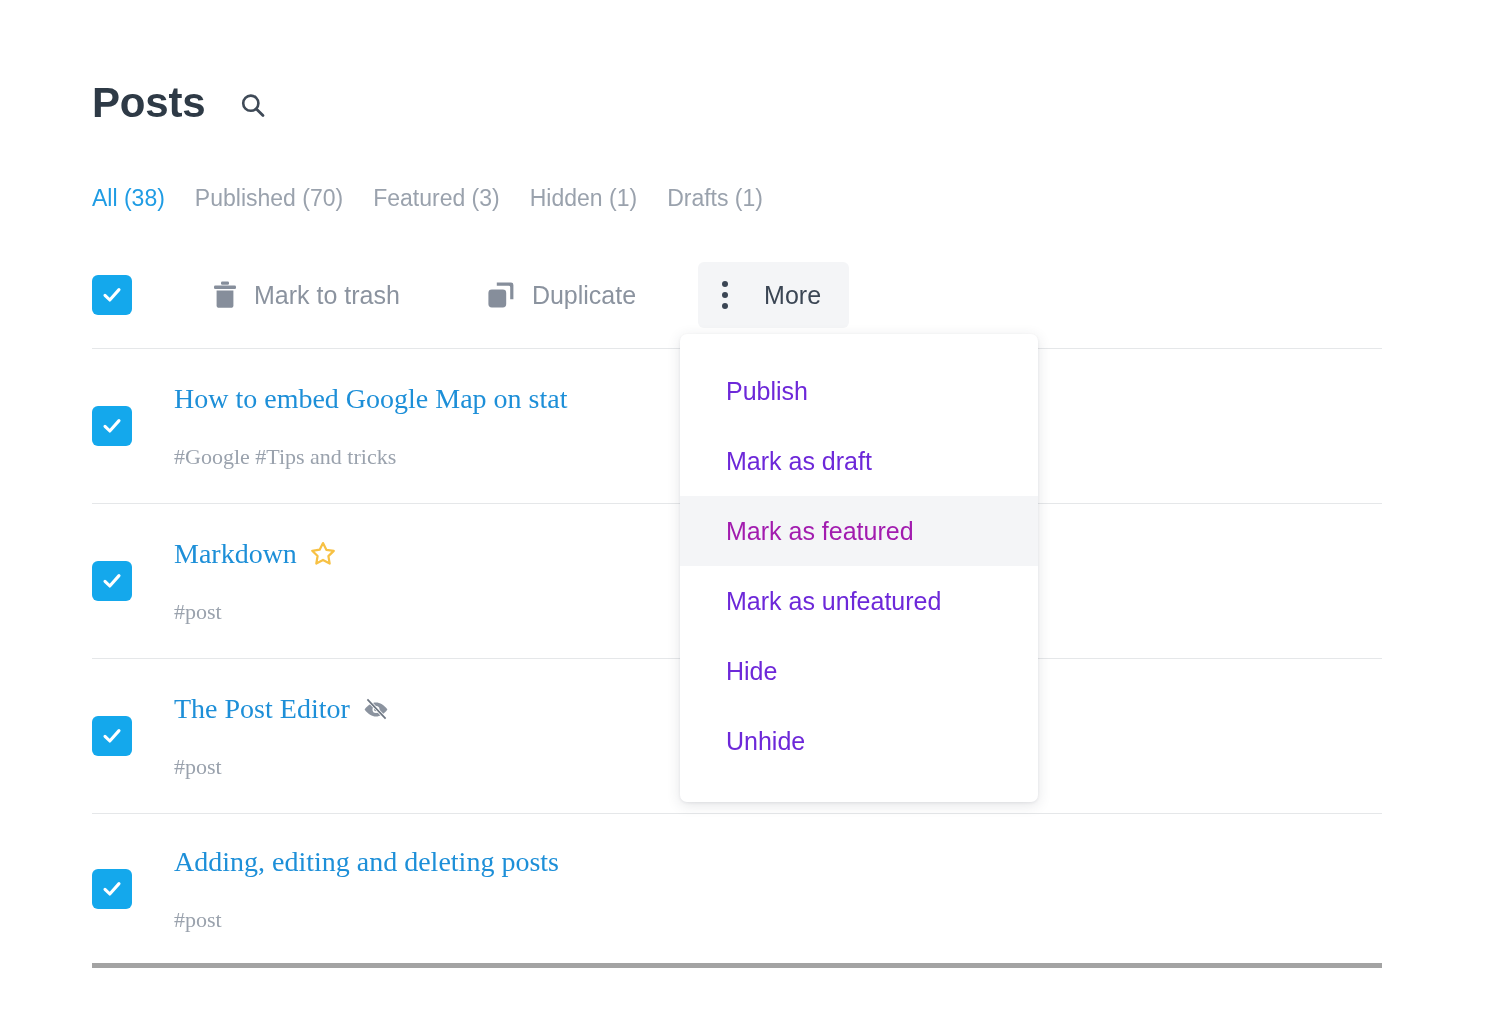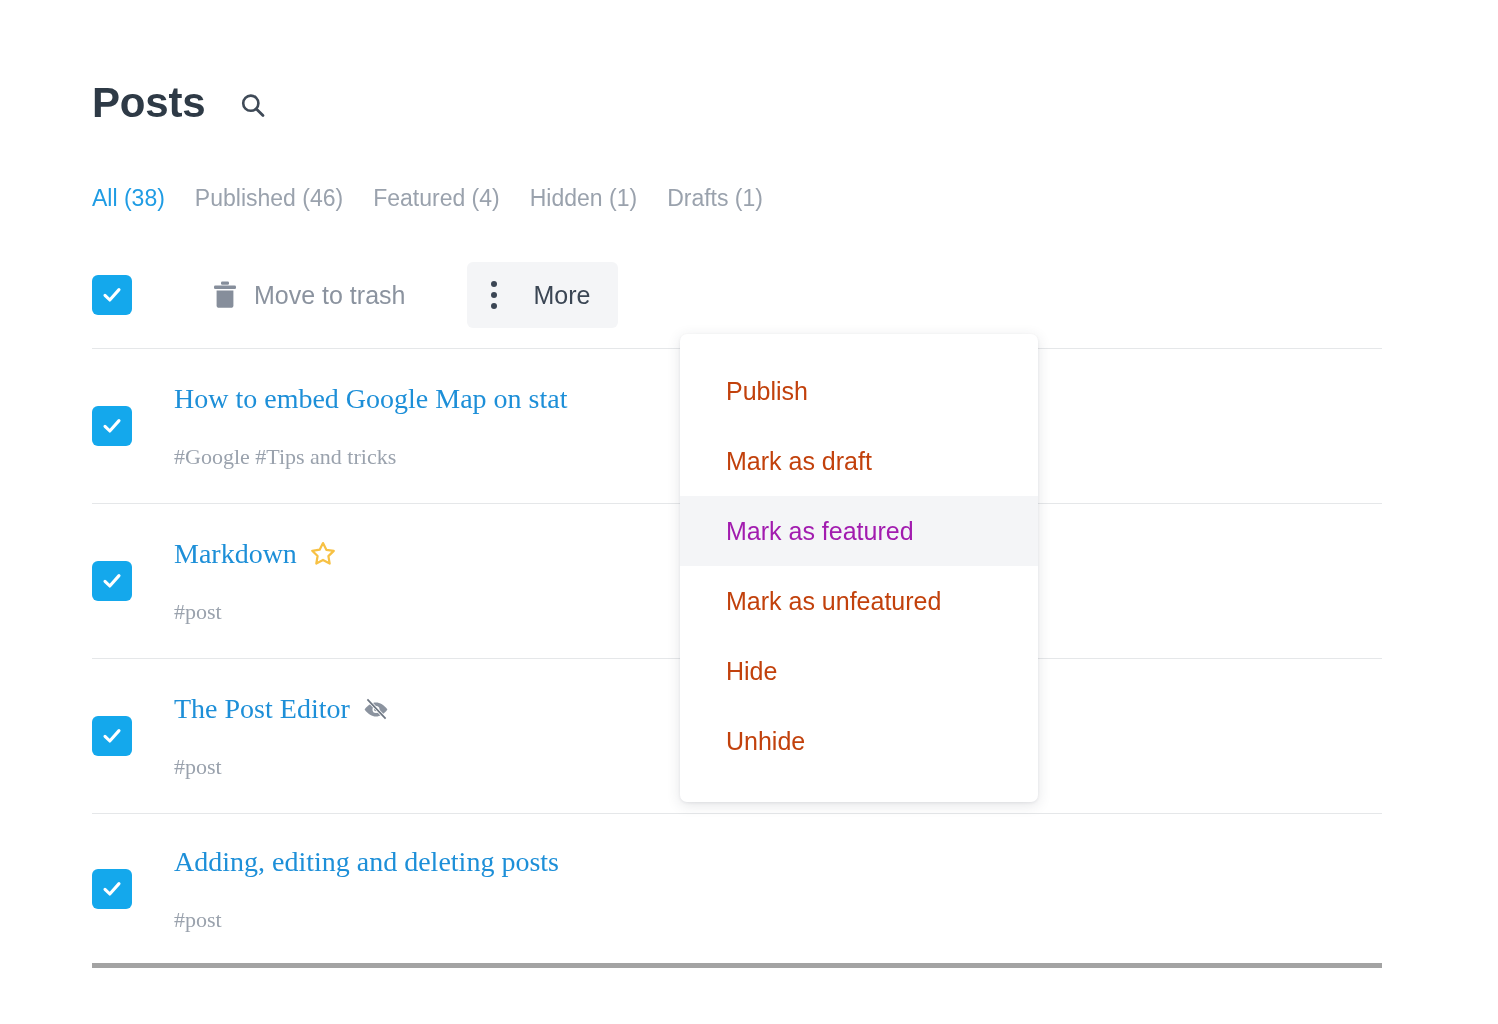--- a/index.html
+++ b/index.html
@@ -184,21 +184,21 @@
   }
   .menu-item {
     display: block;
     width: 100%;
     box-sizing: border-box;
     padding: 18px 0 18px 46px;
     font-family: "Liberation Sans", sans-serif;
     font-size: 25px;
     line-height: 34px;
     text-align: left;
-    color: #c2410c;
+    color: #6d28d9;
     background: transparent;
     border: none;
     cursor: pointer;
     white-space: nowrap;
   }
   .menu-item.highlighted {
     background: #f4f5f7;
     color: #a21caf;
   }
 </style>
@@ -214,22 +214,22 @@
         <svg width="30" height="30" viewBox="0 0 30 30" fill="none" aria-hidden="true">
           <circle cx="12.8" cy="12.2" r="7.6" stroke="#3f4a57" stroke-width="2.6"></circle>
           <line x1="18.4" y1="18.0" x2="25.0" y2="24.6" stroke="#3f4a57" stroke-width="2.8" stroke-linecap="round"></line>
         </svg>
       </span>
     </button>
   </div>
 
   <nav class="filters">
     <a class="filter-tab active" href="#">All (38)</a>
-    <a class="filter-tab" href="#">Published (46)</a>
-    <a class="filter-tab" href="#">Featured (4)</a>
+    <a class="filter-tab" href="#">Published (70)</a>
+    <a class="filter-tab" href="#">Featured (3)</a>
     <a class="filter-tab" href="#">Hidden (1)</a>
     <a class="filter-tab" href="#">Drafts (1)</a>
   </nav>
 
   <div class="toolbar">
     <div class="checkbox">
       <span>
         <svg width="24" height="24" viewBox="0 0 24 24" fill="none" aria-hidden="true">
           <path d="M5 12.4 L9.8 17 L19 6.6" stroke="#ffffff" stroke-width="3.1" stroke-linecap="round" stroke-linejoin="round"></path>
         </svg>
@@ -237,23 +237,32 @@
     </div>
 
     <button class="tb-btn" id="tb-trash">
       <span class="tb-icon">
         <svg width="26" height="30" viewBox="0 0 26 30" aria-hidden="true">
           <rect x="9" y="1.5" width="8" height="3.2" rx="1.2" fill="#868e9b"></rect>
           <rect x="2" y="5.4" width="22" height="3.6" rx="1.3" fill="#868e9b"></rect>
           <path d="M4.6 10.6 h16.8 v14.6 a2.6 2.6 0 0 1 -2.6 2.6 H7.2 a2.6 2.6 0 0 1 -2.6 -2.6 z" fill="#868e9b"></path>
         </svg>
       </span>
-      <span>Move to trash</span>
+      <span>Mark to trash</span>
     </button>
 
+    <button class="tb-btn" id="tb-duplicate">
+      <span class="tb-icon">
+        <svg width="30" height="30" viewBox="0 0 30 30" fill="none" aria-hidden="true">
+          <path d="M10.8 2.6 h14.2 a2.4 2.4 0 0 1 2.4 2.4 v14.2 h-3.2 V7.2 a1.4 1.4 0 0 0 -1.4 -1.4 H10.8 z" fill="#868e9b"></path>
+          <rect x="2.4" y="9.6" width="17.8" height="17.8" rx="3.4" fill="#868e9b"></rect>
+        </svg>
+      </span>
+      <span>Duplicate</span>
+    </button>
 
     <button class="tb-btn" id="tb-more">
       <span class="kebab">
           <i></i>
           <i></i>
           <i></i>
         </span>
       <span>More</span>
     </button>
   </div>

